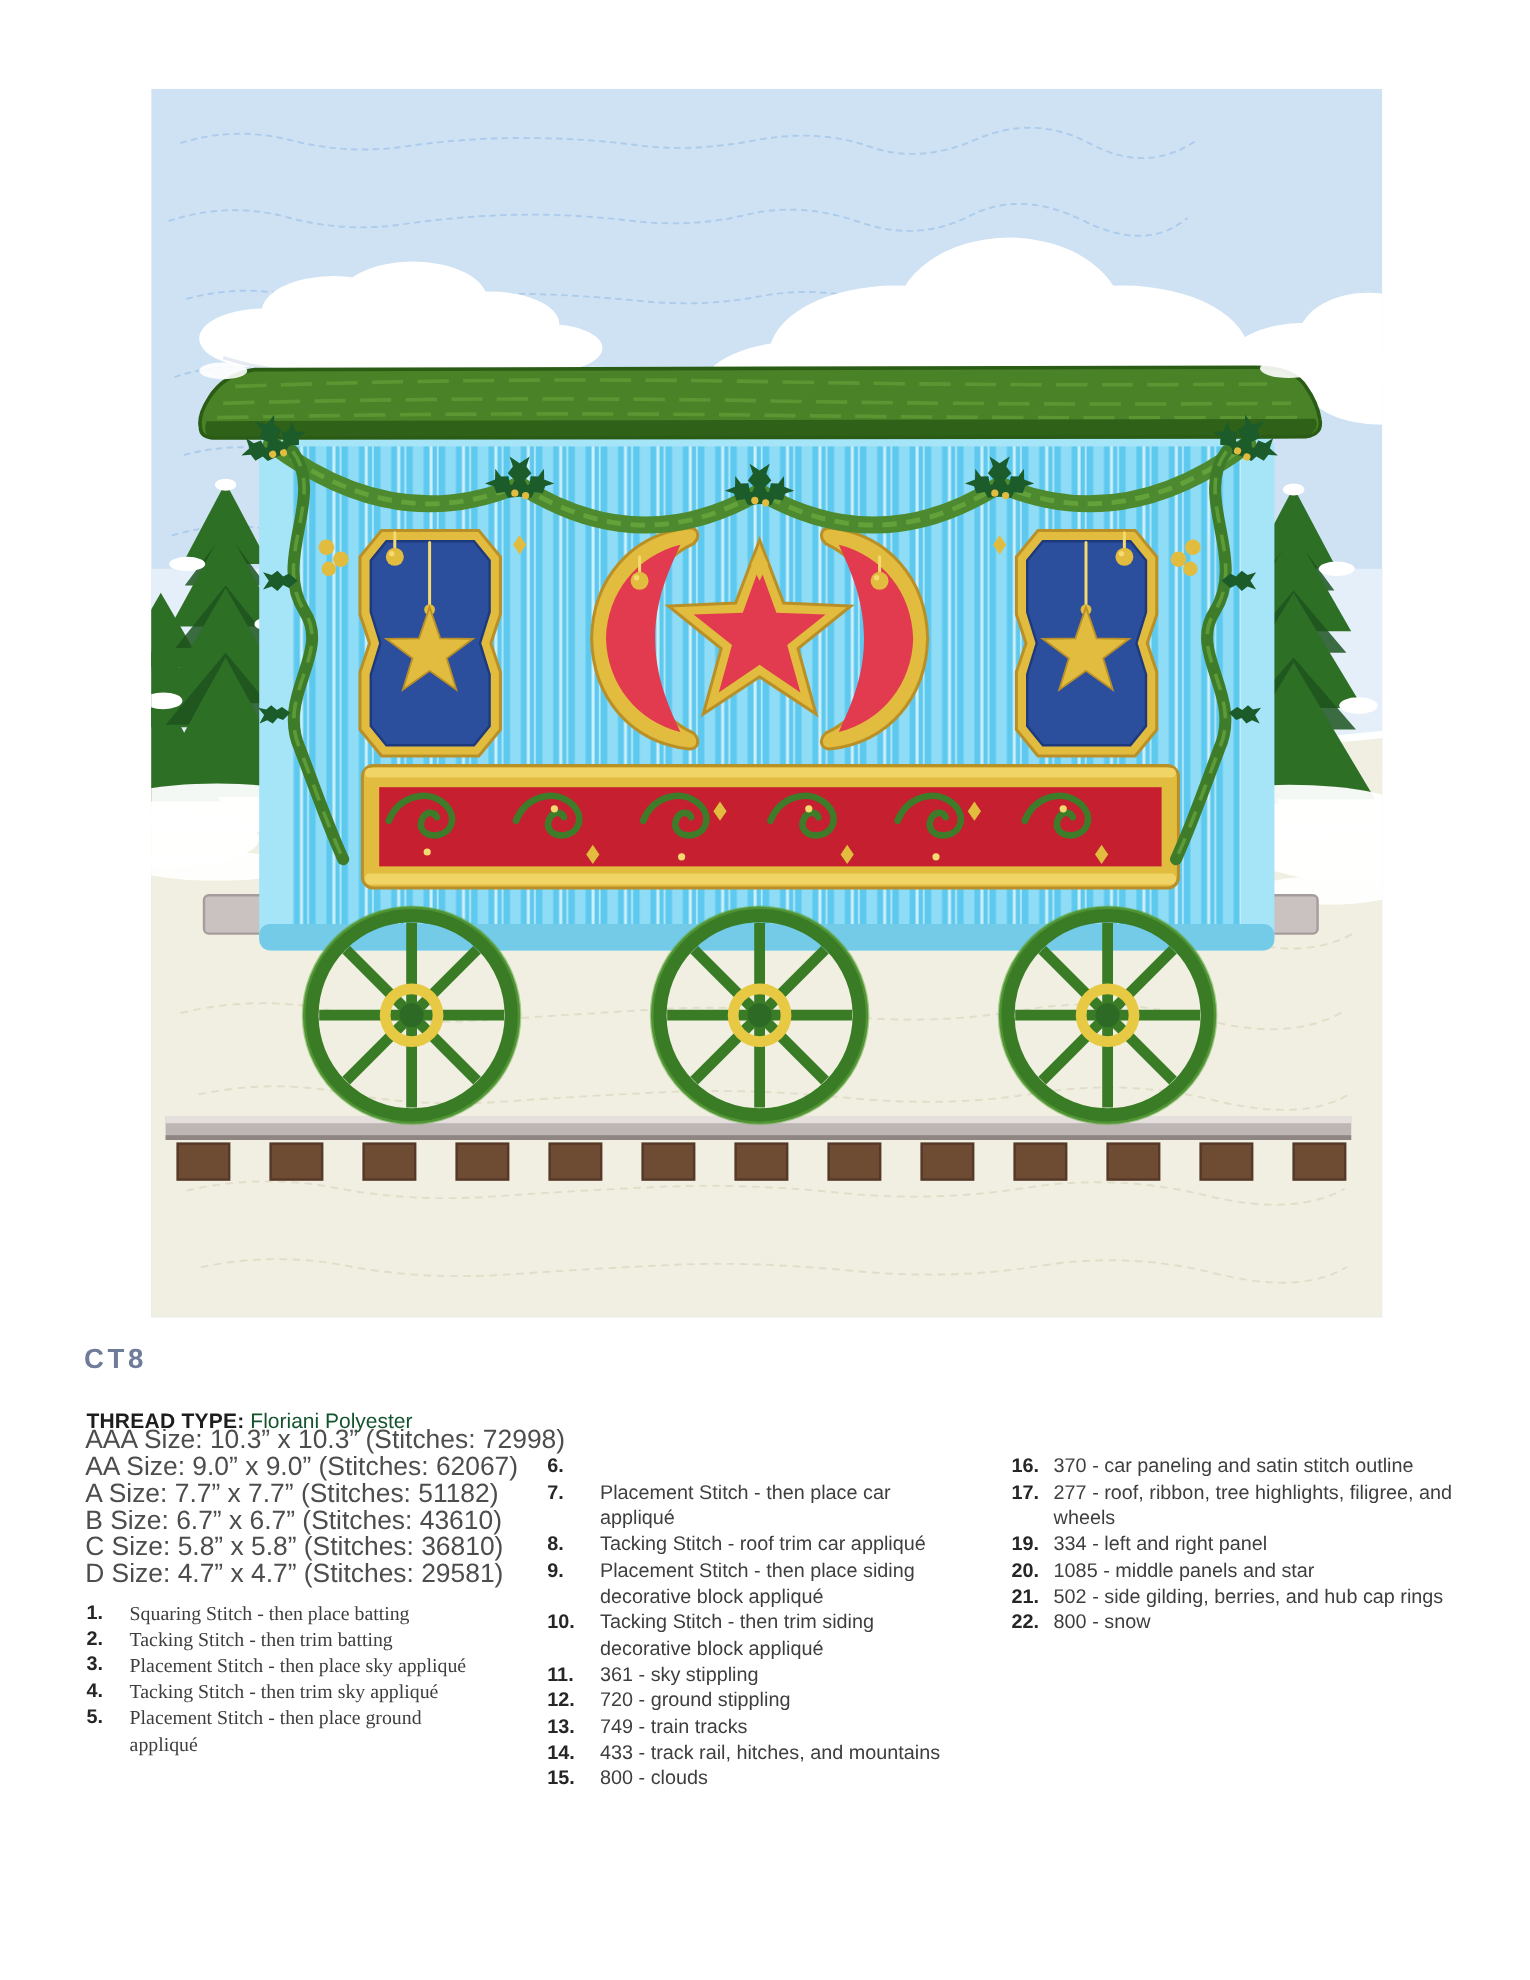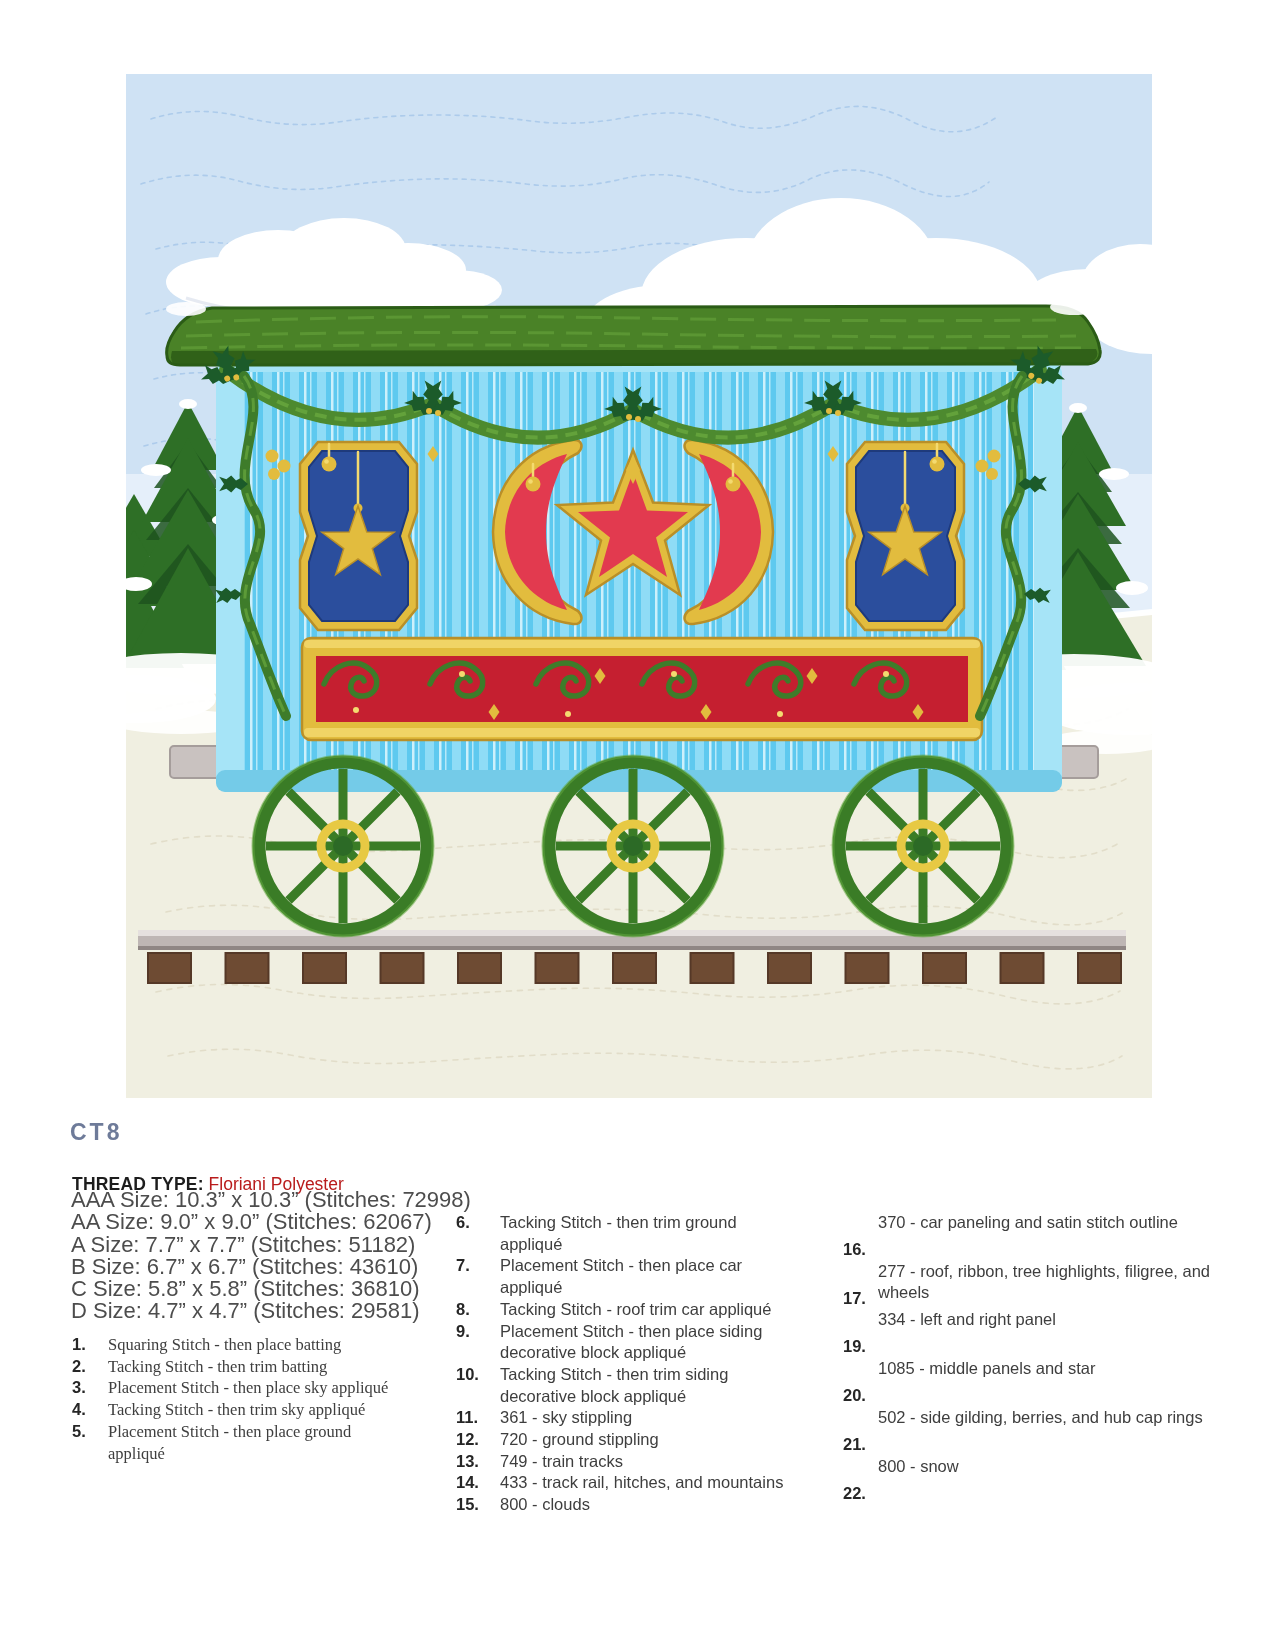--- a/index.html
+++ b/index.html
@@ -54,35 +54,35 @@
   .wheel-hl{stroke:var(--wheel-light,#63a83f);fill:none;opacity:.55;}
   .hub-ring{stroke:var(--hub,#e7c944);fill:none;}
   .hub-c{fill:var(--hub-center,#2c6a26);}
   .cord{stroke:var(--gold-light,#f4da70);stroke-width:2.5;stroke-linecap:round;}
 
   
   .title{position:absolute;left:70px;top:1104px;font-size:23px;font-weight:bold;
          letter-spacing:3px;color:var(--title-color,#6e7b99);}
   .thread-line{position:absolute;left:72px;top:1156px;font-size:17.5px;}
   .thread-label{font-weight:bold;color:var(--text-dark,#1d1d1d);letter-spacing:.2px;}
-  .thread-value{color:#b91c1c;}
+  .thread-value{color:#14532d;}
   .sizes{position:absolute;left:71px;top:1189px;font-size:22px;line-height:22.3px;
          color:var(--text-muted,#4d4d4d);}
   .steps{position:absolute;font-size:16.5px;line-height:21.7px;
          color:var(--text-body,#3e3e3e);}
   .steps .step{display:flex;align-items:flex-start;}
   .steps .n{font-weight:bold;color:#262626;}
   .col1{left:72px;top:1334px;width:392px;}
   .col1 .n{flex:0 0 36px;}
   .col1 .t{width:300px;font-family:Liberation Serif, serif;}
   .col2{left:456px;top:1212px;width:352px;}
   .col2 .n{flex:0 0 44px;}
   .col2 .t{width:303px;}
   .col3{left:843px;top:1212px;width:392px;}
-  .col3 .n{flex:0 0 35px;margin-top:27px;}
+  .col3 .n{flex:0 0 35px;}
   .col3 .t{width:342px;}
 </style>
 </head>
 <body>
 
 <div class="page">
 
   <figure class="artwork">
     <svg viewBox="0 0 1026 1024">
       <defs>
@@ -422,21 +422,20 @@
       </div>
     <div class="step">
         <span class="n">5.</span>
         <span class="t">Placement Stitch - then place ground appliqué</span>
       </div>
   </div>
 
   <div class="steps col2">
     <div class="step">
         <span class="n">6.</span>
-        <span class="t">Tacking Stitch - then trim ground appliqué</span>
       </div>
     <div class="step">
         <span class="n">7.</span>
         <span class="t">Placement Stitch - then place car appliqué</span>
       </div>
     <div class="step">
         <span class="n">8.</span>
         <span class="t">Tacking Stitch - roof trim car appliqué</span>
       </div>
     <div class="step">

